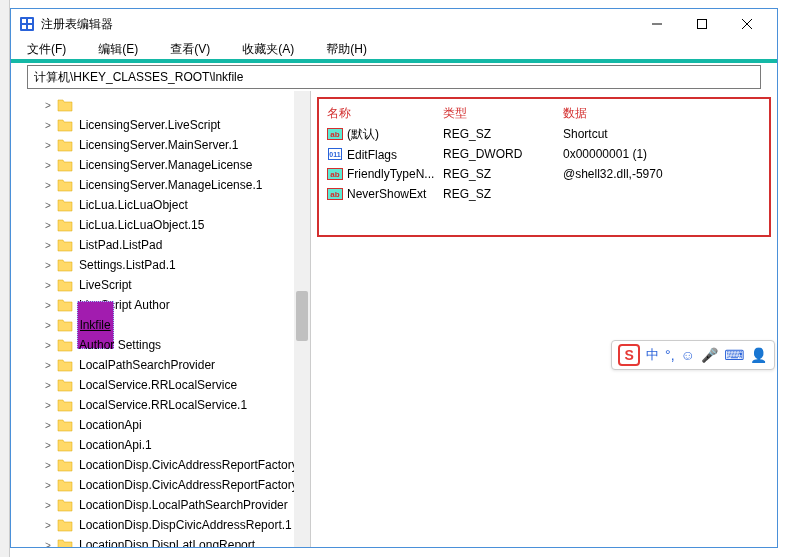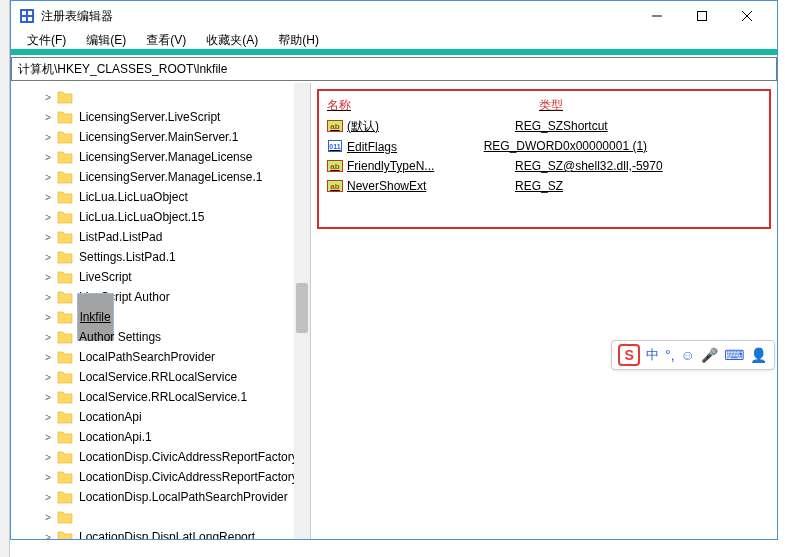--- a/index.html
+++ b/index.html
@@ -1,42 +1,42 @@
 <!DOCTYPE html>
 <html><head>
 <meta charset="utf-8">
 <style>
 * { margin: 0; padding: 0; box-sizing: border-box; font-family: "Microsoft YaHei", "Segoe UI", sans-serif; font-size: 12px; }
 body { background: #fff; position: relative; width: 785px; height: 557px; overflow: hidden; }
-.window { position: absolute; left: 10px; top: 0; width: 768px; height: 540px; border: 1px solid #4a90d9; background: #fff; display: flex; flex-direction: column; }
+.window { position: absolute; left: 10px; top: 8px; width: 768px; height: 540px; border: 1px solid #4a90d9; background: #fff; display: flex; flex-direction: column; }
 .titlebar { height: 30px; display: flex; align-items: center; padding: 0 8px; background: #fff; }
 .titlebar .icon { width: 16px; height: 16px; margin-right: 6px; display: flex; align-items: center; justify-content: center; }
 .titlebar .title { flex: 1; }
 .titlebar .controls { display: flex; gap: 0; }
 .titlebar .controls div { width: 45px; height: 28px; display: flex; align-items: center; justify-content: center; cursor: pointer; }
-.menubar { height: 24px; display: flex; align-items: center; padding: 0 8px; gap: 4px; border-bottom: 6px solid #14b8a6; }
+.menubar { height: 24px; display: flex; align-items: center; padding: 0 8px; gap: 16px; border-bottom: 4px solid #14b8a6; }
 .menubar .menu-item { padding: 2px 8px; cursor: pointer; }
-.addressbar { height: 24px; border: 1px solid #7a7a7a; margin: 2px 0; padding: 2px 6px; display: flex; align-items: center; }
+.addressbar { height: 24px; border: 1px solid #7a7a7a; margin: 2px 16px; padding: 2px 6px; display: flex; align-items: center; }
 .content { flex: 1; display: flex; overflow: hidden; }
 .tree-pane { width: 300px; border-right: 1px solid #ccc; overflow-y: auto; overflow-x: hidden; padding: 4px 0; position: relative; }
 .tree-row { display: flex; align-items: center; height: 20px; padding-left: 30px; white-space: nowrap; cursor: pointer; }
-.tree-row.selected .label { background: #a3a3a3; border: 1px dotted #99d1ff; padding: 16px 2px; text-decoration: underline; }
+.tree-row.selected .label { background: #a21caf; border: 1px dotted #99d1ff; padding: 16px 2px; text-decoration: underline; }
 .tree-row .expander { width: 14px; height: 14px; display: flex; align-items: center; justify-content: center; color: #666; font-size: 10px; margin-right: 2px; }
 .tree-row .folder-icon { width: 16px; height: 14px; margin-right: 4px; }
 .folder-icon svg { display: block; }
 .tree-row .label { padding: 0 2px; }
 .values-pane { flex: 1; padding: 6px; position: relative; }
-.values-box { border: 2px solid #d32f2f; padding: 4px; height: 140px; text-decoration: underline; }
+.values-box { border: 2px solid #d32f2f; padding: 4px; height: 140px; }
 .values-header { display: flex; color: #d32f2f; font-weight: normal; padding: 2px 0; }
 .col-name { width: 120px; padding-left: 4px; }
-.col-type { width: 120px; text-align: right; }
+.col-type { width: 120px; }
 .col-data { flex: 1; }
 .value-row { display: flex; align-items: center; height: 20px; }
 .value-row .icon { width: 16px; height: 16px; margin-right: 4px; display: flex; align-items: center; justify-content: center; }
-.sz-icon { background: #bef264; border: 1px solid #d32f2f; color: #d32f2f; font-size: 8px; font-weight: bold; width: 28px; height: 12px; display:flex; align-items:center; justify-content:center; }
+.sz-icon { background: #5eead4; border: 1px solid #d32f2f; color: #d32f2f; font-size: 8px; font-weight: bold; width: 28px; height: 12px; display:flex; align-items:center; justify-content:center; }
 .dw-icon { background: #fff; border: 1px solid #2962d9; color: #2962d9; font-size: 7px; font-weight: bold; width: 14px; height: 12px; display:flex; align-items:center; justify-content:center; }
 .ime-bar { position: absolute; right: 10px; top: 340px; height: 30px; background: #fff; border: 1px solid #ccc; border-radius: 4px; display: flex; align-items: center; padding: 0 6px; gap: 6px; box-shadow: 0 1px 3px rgba(0,0,0,0.1); }
 .ime-logo { width: 22px; height: 22px; background: #fff; border: 2px solid #e53935; border-radius: 4px; display: flex; align-items: center; justify-content: center; color: #e53935; font-weight: bold; font-size: 14px; }
 .ime-ch { color: #2962d9; font-size: 13px; }
 .ime-icon { color: #2962d9; font-size: 14px; }
 .scrollbar-v { position: absolute; right: 0; top: 0; width: 16px; height: 100%; background: #f0f0f0; }
 .scrollbar-thumb { position: absolute; left: 2px; width: 12px; background: #c0c0c0; border-radius: 2px; }
 .left-edge { position: absolute; left: 0; top: 0; width: 10px; height: 557px; background: #f0f0f0; border-right: 1px solid #ccc; }
 </style>
 </head>
@@ -279,39 +279,41 @@
           </span>
           <span class="label">LocationDisp.LocalPathSearchProvider</span>
         </div>
         <div class="tree-row">
           <span class="expander">&gt;</span>
           <span class="folder-icon">
             <svg width="16" height="14" viewBox="0 0 16 14">
               <path d="M1 2 L6 2 L7 4 L15 4 L15 13 L1 13 Z" fill="#ffd968" stroke="#d9a400" stroke-width="0.5"></path>
             </svg>
           </span>
+          <span class="label">LocationDisp.DispCivicAddressReport.1</span>
         </div>
         <div class="tree-row">
           <span class="expander">&gt;</span>
           <span class="folder-icon">
             <svg width="16" height="14" viewBox="0 0 16 14">
               <path d="M1 2 L6 2 L7 4 L15 4 L15 13 L1 13 Z" fill="#ffd968" stroke="#d9a400" stroke-width="0.5"></path>
             </svg>
           </span>
           <span class="label">LocationDisp.DispLatLongReport</span>
         </div>
         <div class="scrollbar-v">
         <div class="scrollbar-thumb" style="top:200px;height:50px;"></div>
       </div>
     </div>
     <div class="values-pane">
       <div class="values-box">
         <div class="values-header">
           <div class="col-name">名称</div>
           <div class="col-type">类型</div>
+          <div class="col-data">数据</div>
         </div>
         <div id="values-rows">
             <div class="value-row">
               <div class="col-name" style="display: flex; align-items: center;">
                 <span class="icon">
                   <span class="sz-icon">ab</span>
                 </span>
                 <span>(默认)</span>
               </div>
               <div class="col-type">REG_SZ</div>

